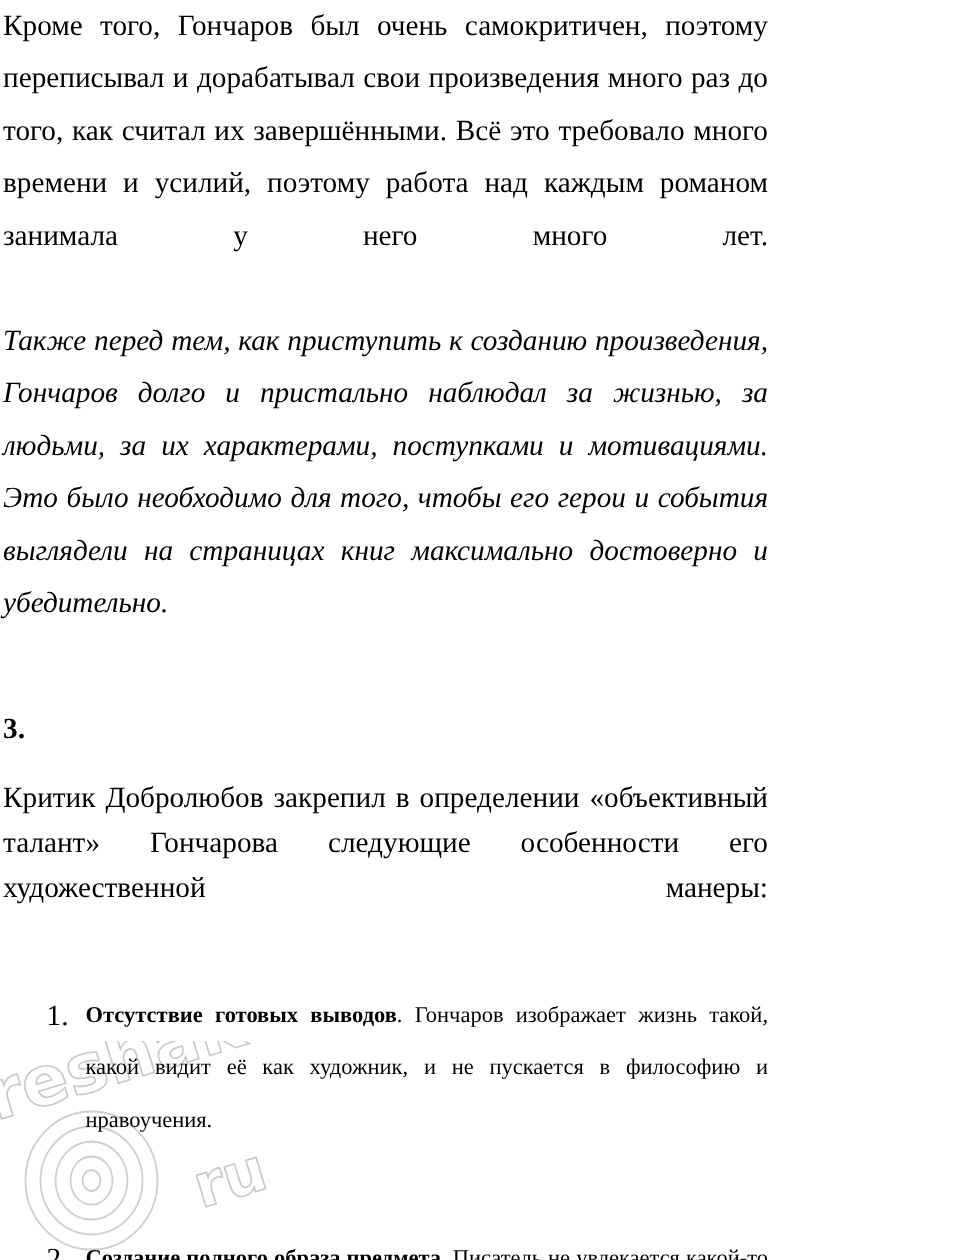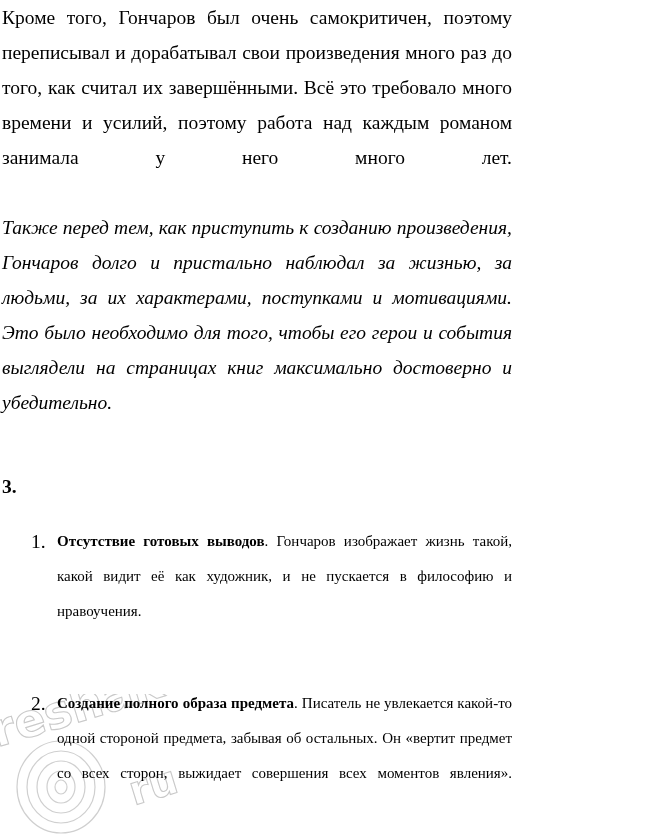--- a/index.html
+++ b/index.html
@@ -171,20 +171,21 @@
 </div>
 
 <div class="page">
 
   <p class="para para-gap-1">Кроме того, Гончаров был очень самокритичен, поэтому переписывал и дорабатывал свои произведения много раз до того, как считал их завершёнными. Всё это требовало много времени и усилий, поэтому работа над каждым романом занимала у него много лет.</p>
 
   <p class="para para-gap-2">Также перед тем, как приступить к созданию произведения, Гончаров долго и пристально наблюдал за жизнью, за людьми, за их характерами, поступками и мотивациями. Это было необходимо для того, чтобы его герои и события выглядели на страницах книг максимально достоверно и убедительно.</p>
 
   <div class="section-number">3.</div>
 
+  <p class="para-tight">Критик Добролюбов закрепил в определении «объективный талант» Гончарова следующие особенности его художественной манеры:</p>
 
   <ol class="feature-list">
     <li>
       <span class="li-body"><span class="lead">Отсутствие готовых выводов</span><span class="rest">. Гончаров изображает жизнь такой, какой видит её как художник, и не пускается в философию и нравоучения.</span></span>
     </li>
     <li>
       <span class="li-body"><span class="lead">Создание полного образа предмета</span><span class="rest">. Писатель не увлекается какой-то одной стороной предмета, забывая об остальных. Он «вертит предмет со всех сторон, выжидает совершения всех моментов явления».</span></span>
     </li>
 
   </ol>

